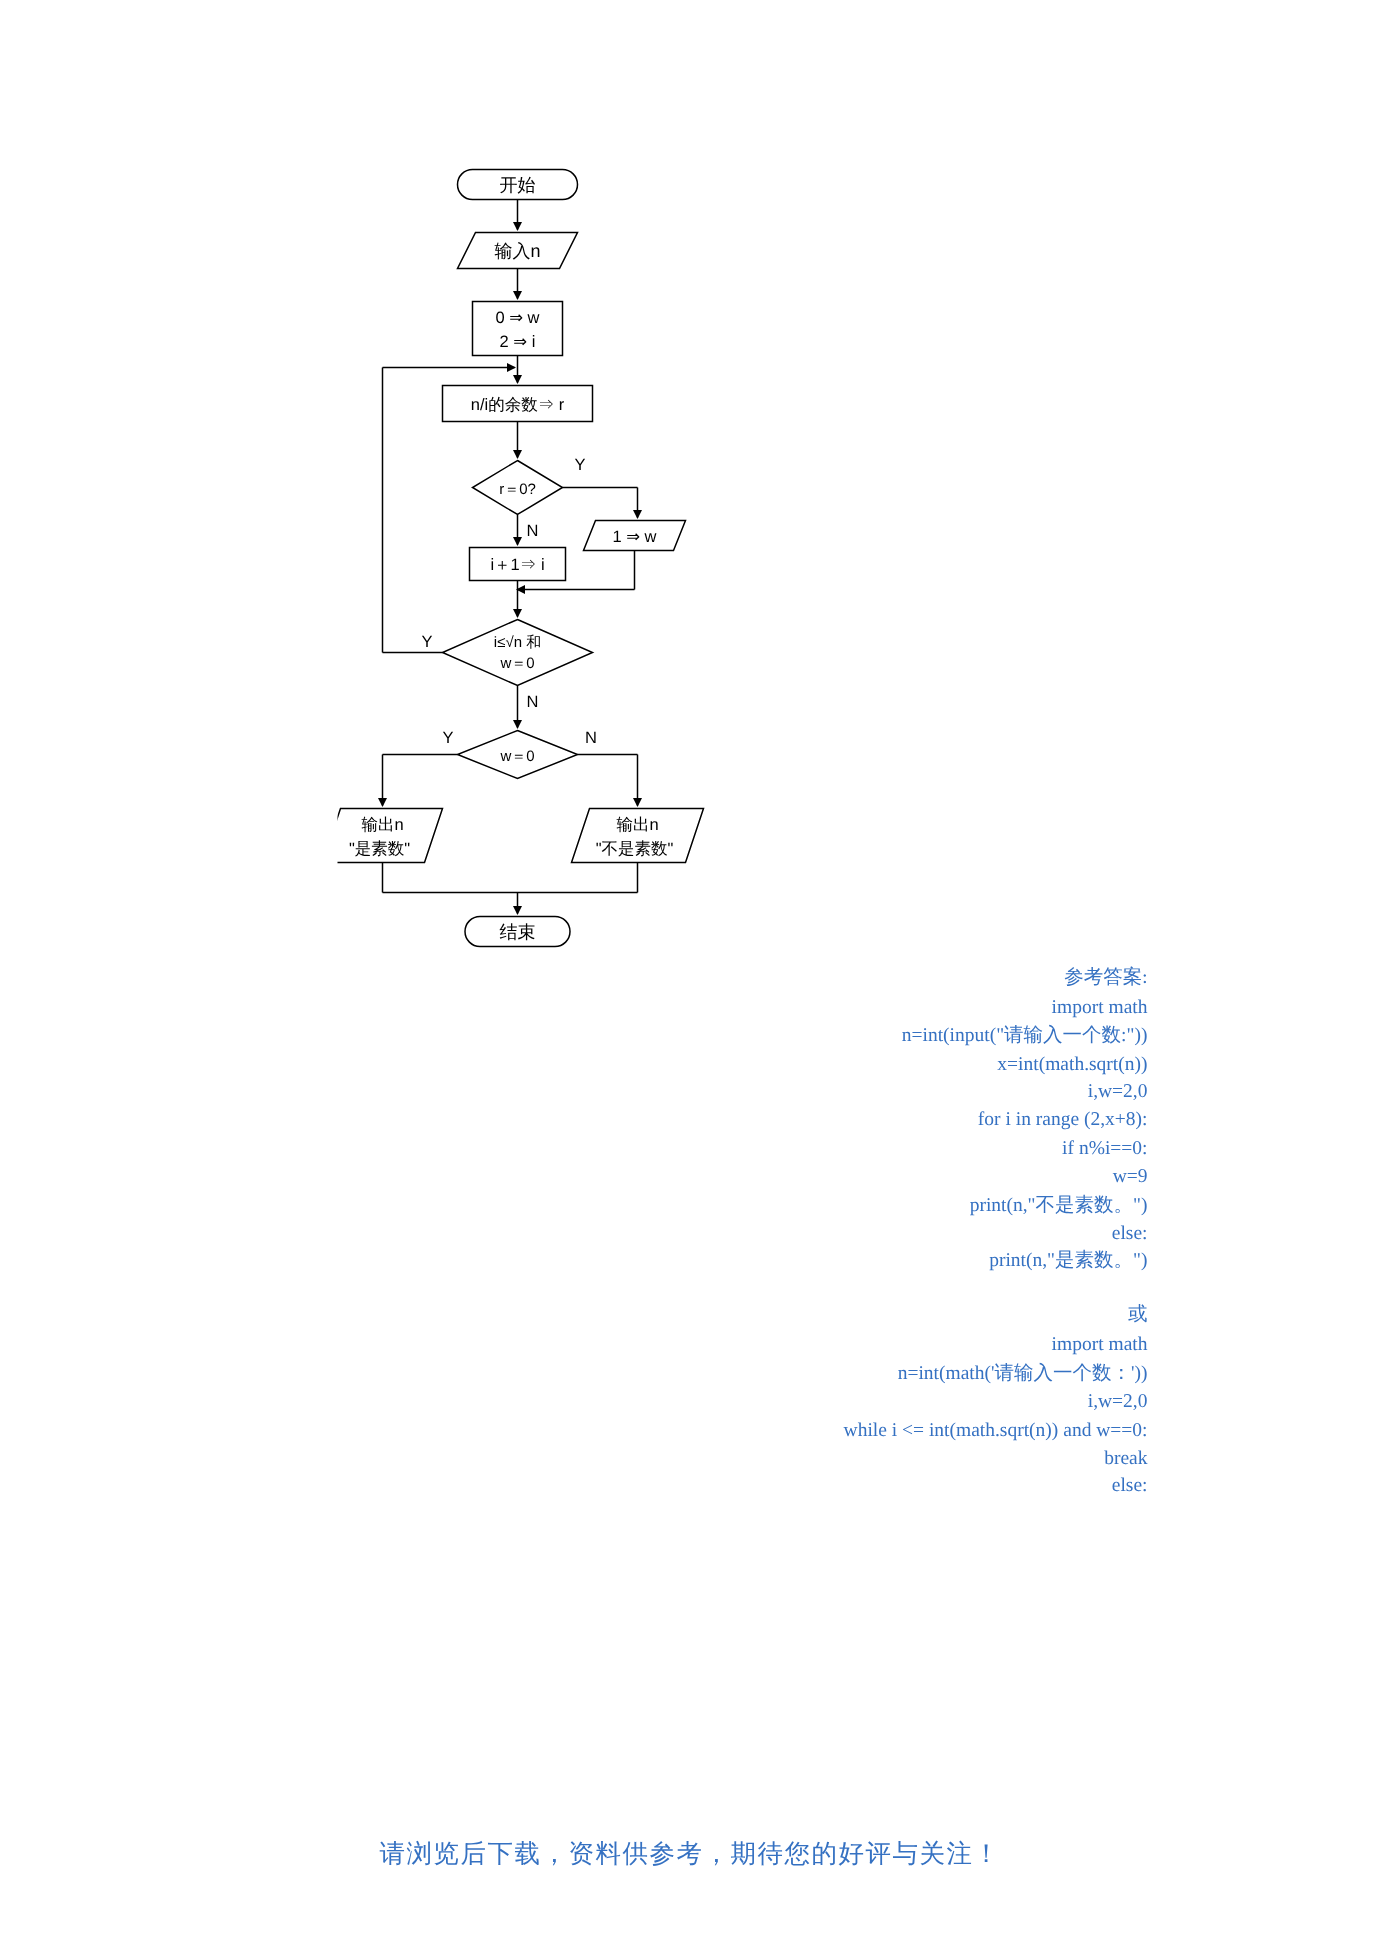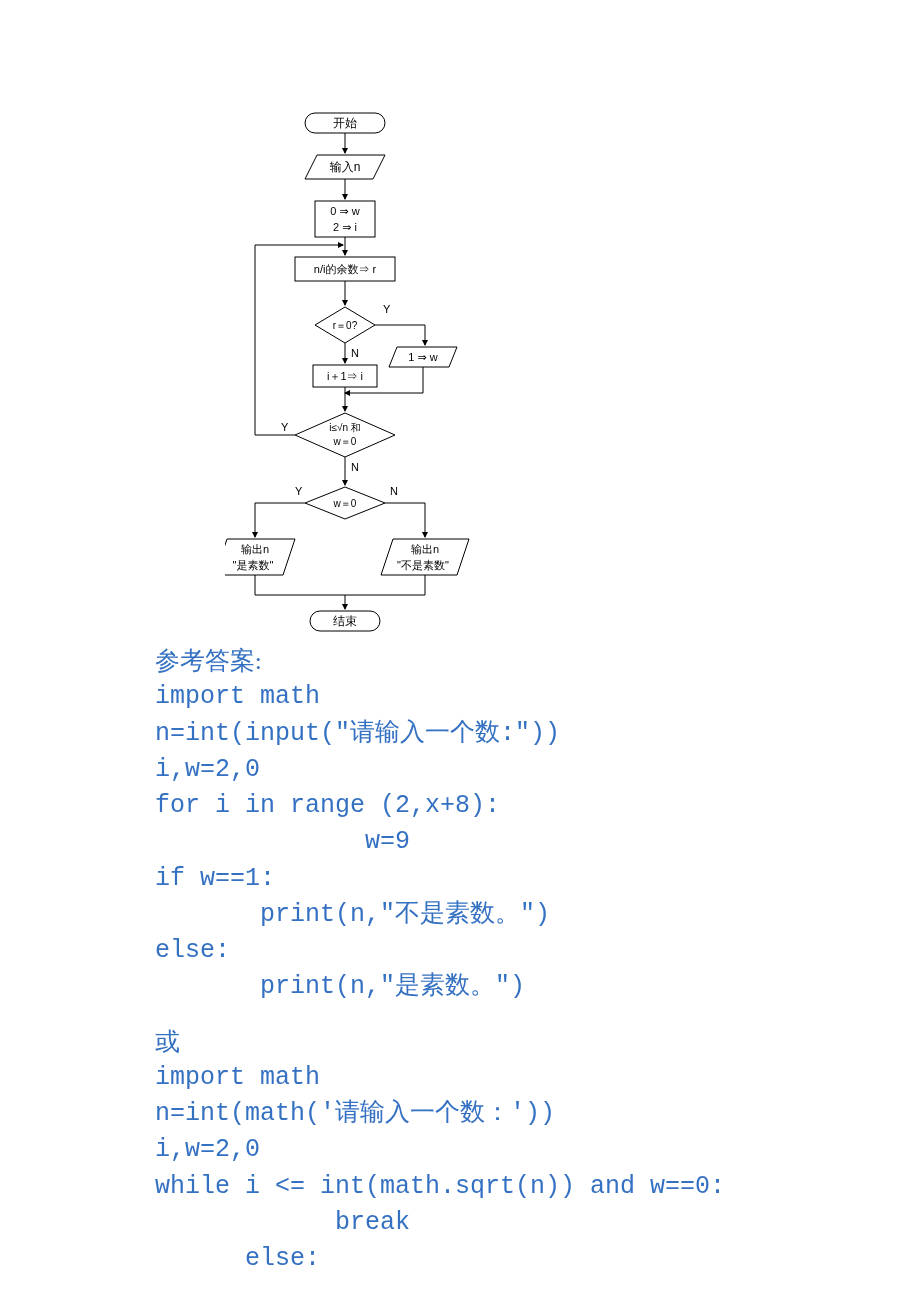--- a/index.html
+++ b/index.html
@@ -19,31 +19,32 @@
     width: 260px;
     height: 530px;
     margin-left: 70px;
     margin-bottom: 8px;
   }
   .flowchart svg {
     width: 100%;
     height: 100%;
   }
   .code-block {
-    font-size: 25px;
+    font-size: 13px;
     line-height: 1.45;
     font-family: "Calibri", "Microsoft YaHei", sans-serif;
+    text-align: right;
   }
   .heading {
     color: #3571c2;
   }
   .codeline {
     color: #3571c2;
     white-space: pre;
-    font-family: Liberation Mono, monospace;
+    font-family: Liberation Serif, serif;
   }
   .or-heading {
     color: #3571c2;
     margin-top: 18px;
   }
   .footer {
     position: absolute;
     bottom: 55px;
     width: 100%;
     left: 0;
@@ -139,32 +140,34 @@
 
       <path d="M95,506 L145,506 A10,10 0 0 1 145,526 L95,526 A10,10 0 0 1 95,506 Z" fill="#fff" stroke="#000"></path>
       <text x="120" y="520" text-anchor="middle" font-size="12">结束</text>
     </svg>
   </div>
 
   <div class="code-block">
     <div class="heading">参考答案:</div>
     <div class="codeline">import math</div>
     <div class="codeline">n=int(input("请输入一个数:"))</div>
+    <div class="codeline">x=int(math.sqrt(n))</div>
     <div class="codeline">i,w=2,0</div>
     <div class="codeline">for i in range (2,x+8):</div>
+    <div class="codeline">        if n%i==0:</div>
     <div class="codeline">              w=9</div>
-    <div class="codeline">if w==1:</div>
     <div class="codeline">       print(n,"不是素数。")</div>
     <div class="codeline">else:</div>
     <div class="codeline">       print(n,"是素数。")</div>
   </div>
 
   <div class="code-block">
     <div class="or-heading">或</div>
     <div class="codeline">import math</div>
     <div class="codeline">n=int(math('请输入一个数：'))</div>
     <div class="codeline">i,w=2,0</div>
     <div class="codeline">while i &lt;= int(math.sqrt(n)) and w==0:</div>
     <div class="codeline">            break</div>
     <div class="codeline">      else:</div>
   </div>
 
+  <div class="footer">请浏览后下载，资料供参考，期待您的好评与关注！</div>
 </div>
 
 </body></html>

